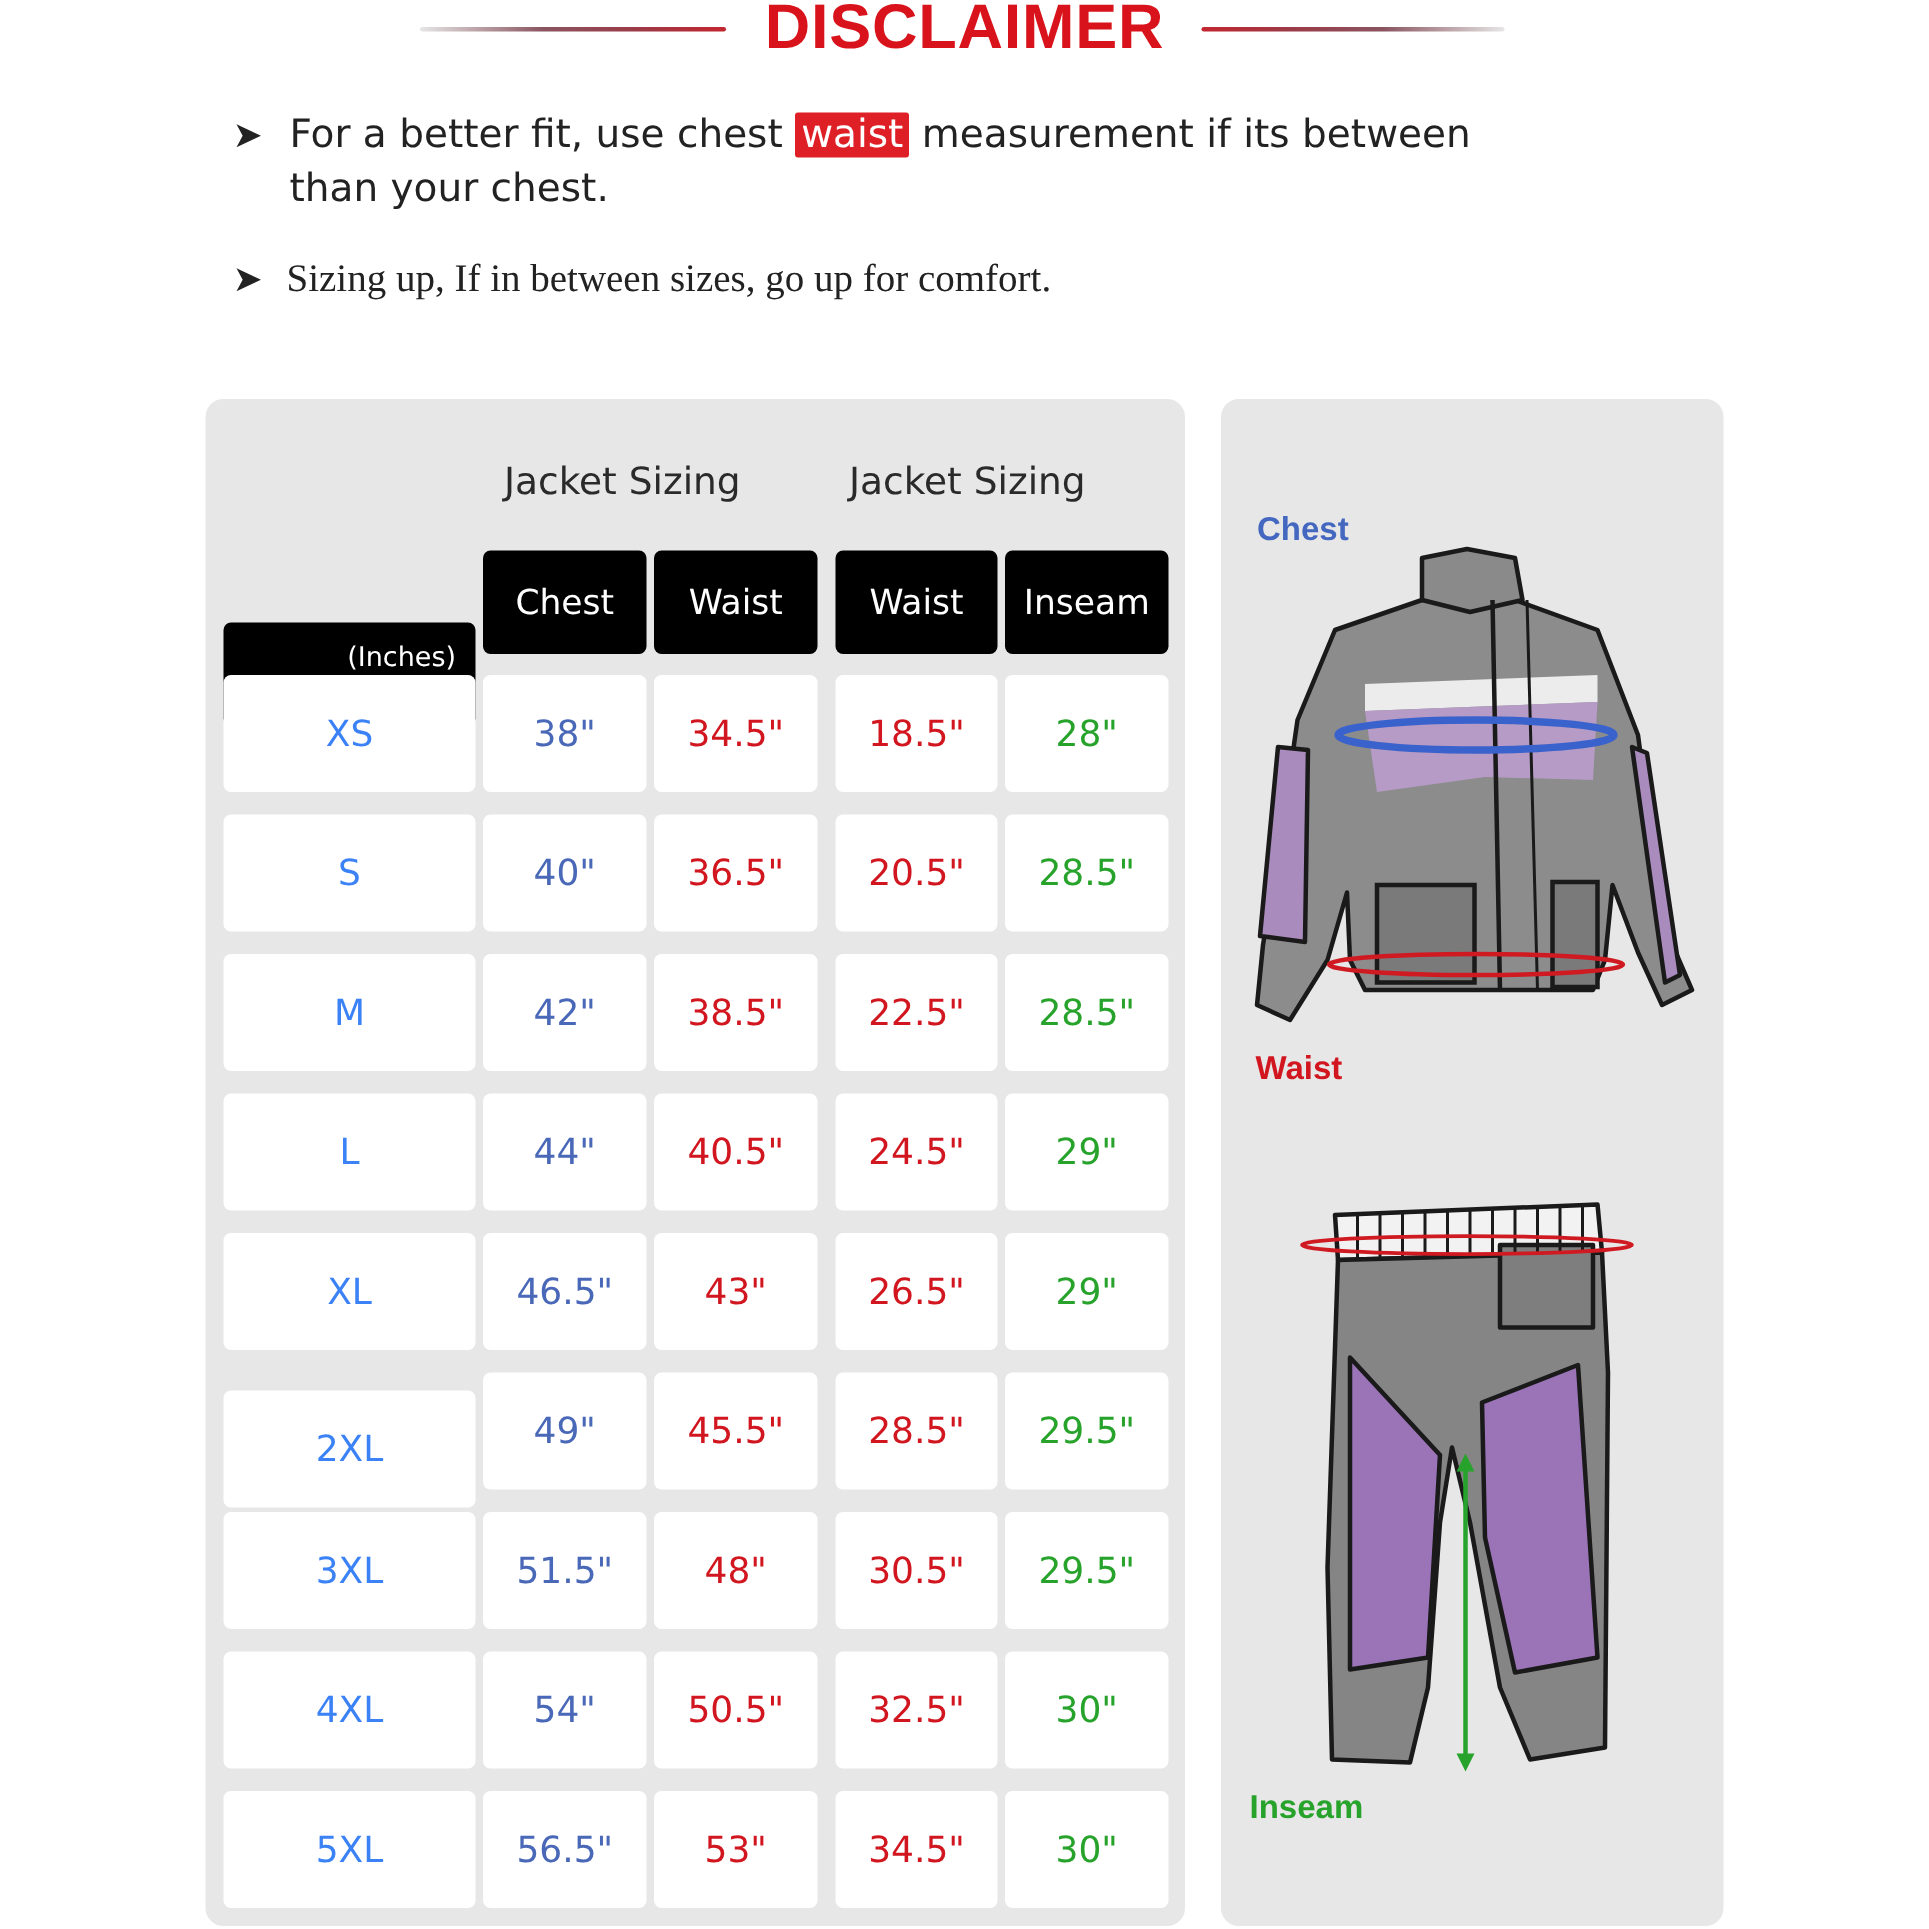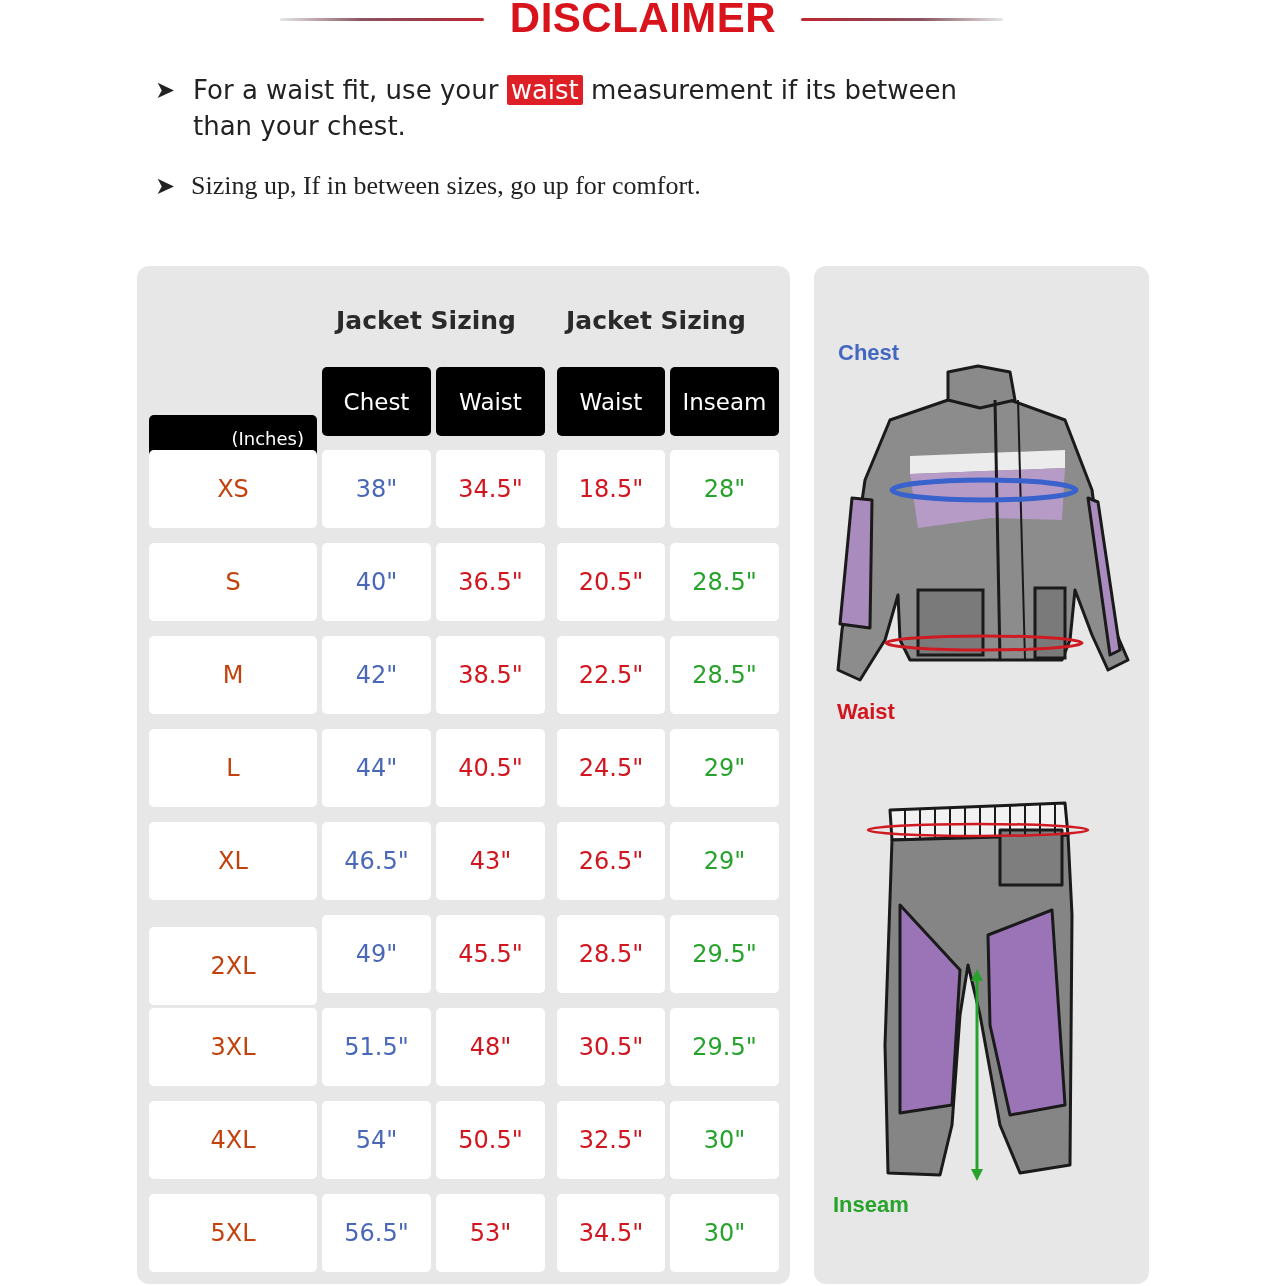--- a/index.html
+++ b/index.html
@@ -19,34 +19,34 @@
   .bullet.b1 { top: 72px; }
   .bullet.b2 { top: 168px; }
   .bullet.b2 .text { left: 36px; font-family: Liberation Serif, serif; }
   .hl { background: #df1f26; color: #ffffff; padding: 0 4px; border-radius: 2px; }
 
   
   .panel { position: absolute; background: #e7e7e7; border-radius: 12px; }
   .panel.left { left: 137px; top: 266px; width: 653px; height: 1018px; }
   .panel.right { left: 814px; top: 266px; width: 335px; height: 1018px; }
 
-  .group-title { position: absolute; top: 306px; font-size: 25px; font-weight: 700; color: #2a2a2a; white-space: nowrap; }
+  .group-title { position: absolute; top: 306px; font-size: 25px; font-weight: 400; color: #2a2a2a; white-space: nowrap; }
   .group-title.jacket { left: 336px; }
   .group-title.trouser { left: 566px; }
 
   .cell { position: absolute; border-radius: 5px; display: flex; align-items: center; justify-content: center; }
   .hcell { background: #000; color: #fff; top: 367px; height: 69px; font-size: 23px; }
   .hcell.meas { flex-direction: column; align-items: flex-end; padding-right: 13px; font-size: 18px; line-height: 22px; margin-top: 48px; }
   .bcell { background: #fff; height: 78px; font-size: 24px; }
   .c1 { left: 149px; width: 168px; }
   .c2 { left: 322px; width: 109px; }
   .c3 { left: 436px; width: 109px; }
   .c4 { left: 557px; width: 108px; }
   .c5 { left: 670px; width: 109px; }
-  .size { color: #c2410c; }
+  .size { color: #3b82f6; }
   .chest { color: #4a68b8; }
   .waist { color: #d1161f; }
   .inseam { color: #27a32c; }
 
   
   .lbl { position: absolute; font-family: "Liberation Sans", sans-serif; font-weight: 700; font-size: 22px; }
   .lbl.chest-lbl { left: 838px; top: 340px; color: #4468c0; }
   .lbl.waist-lbl { left: 837px; top: 699px; color: #d1161f; }
   .lbl.inseam-lbl { left: 833px; top: 1192px; color: #27a32c; }
 
@@ -55,21 +55,21 @@
 </head>
 <body>
 
 <div class="disc-line left"></div>
 <div class="disc-title"><span>DISCLAIMER</span></div>
 <div class="disc-line right"></div>
 
 <div class="bullet b1">
   <span class="arrow">➤</span>
   <div class="text">
-    <span>For a waist fit, use your </span><span class="hl">waist</span><span> measurement if its between</span><br>
+    <span>For a better fit, use chest </span><span class="hl">waist</span><span> measurement if its between</span><br>
     <span>than your chest.</span>
   </div>
 </div>
 
 <div class="bullet b2">
   <span class="arrow">➤</span>
   <div class="text">Sizing up, If in between sizes, go up for comfort.</div>
 </div>
 
 <div class="panel left"></div>

